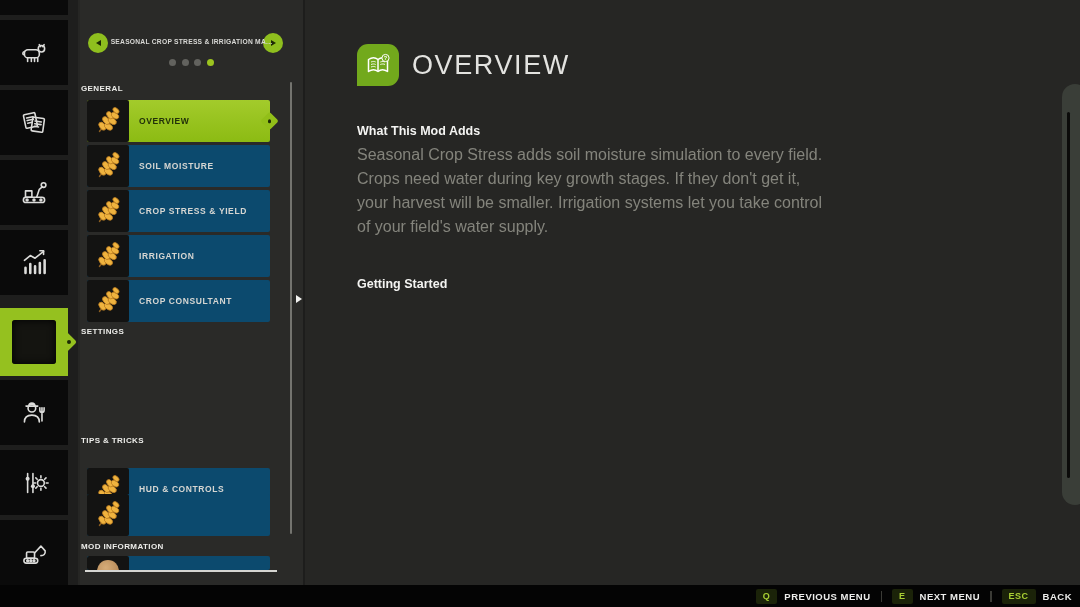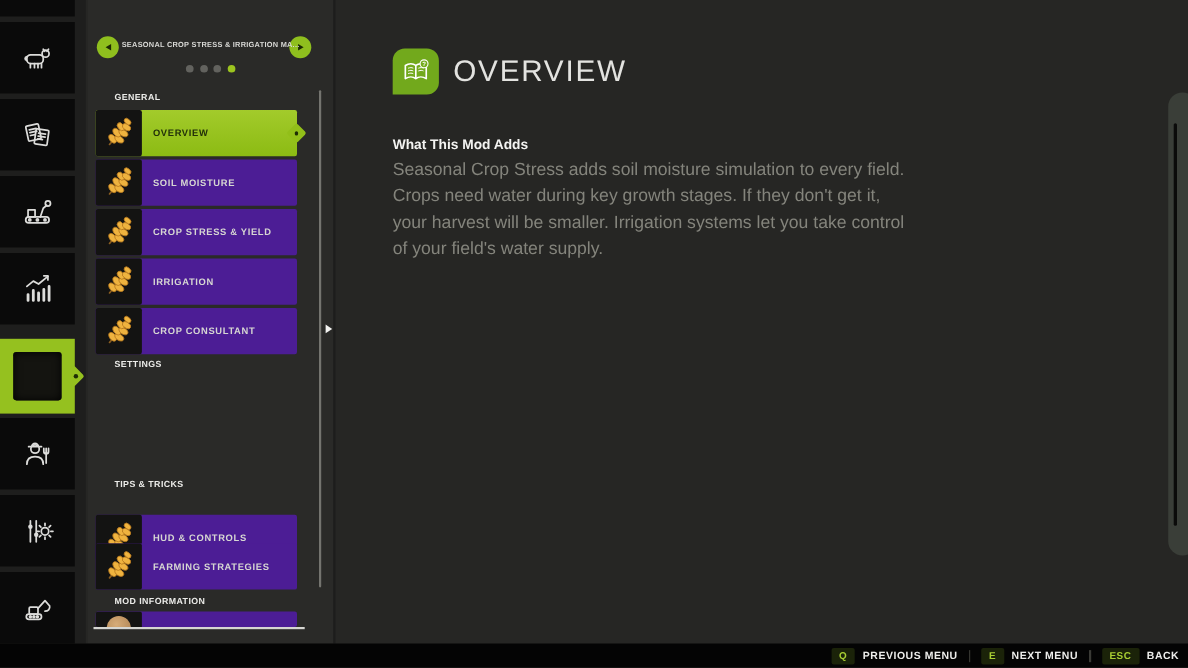--- a/index.html
+++ b/index.html
@@ -15,22 +15,22 @@
   .tile.sel .seldot{position:absolute;right:-3px;top:50%;transform:translateY(-50%);width:4px;height:4px;border-radius:50%;background:#1e2d05;z-index:2;}
   
   #panel{position:absolute;left:80px;top:0;width:223px;height:585px;background:#2a2a28;}
   .navbtn{position:absolute;top:33px;width:20px;height:20px;border-radius:50%;background:#8fbf1e;display:flex;align-items:center;justify-content:center;}
   .tri-l{width:0;height:0;border-top:3.5px solid transparent;border-bottom:3.5px solid transparent;border-right:5.5px solid #1d2a04;}
   .tri-r{width:0;height:0;border-top:3.5px solid transparent;border-bottom:3.5px solid transparent;border-left:5.5px solid #1d2a04;}
   #panel-title{position:absolute;left:30px;top:38px;width:163px;text-align:center;font-size:6.7px;font-weight:bold;color:#d9d9d6;letter-spacing:.25px;}
   #dots{position:absolute;left:0;top:59px;width:223px;display:flex;justify-content:center;gap:5.5px;}
   .dot{width:7px;height:7px;border-radius:50%;background:#62625e;}
   .dot.on{background:#9cc41f;}
-  .seclabel{position:absolute;left:24px;font-size:8px;font-weight:bold;color:#ecece9;letter-spacing:.4px;}
-  .row{position:absolute;left:7px;width:183px;height:42px;background:#4c1d95;border-radius:2px;}
+  .seclabel{position:absolute;left:1px;font-size:8px;font-weight:bold;color:#ecece9;letter-spacing:.4px;}
+  .row{position:absolute;left:7px;width:183px;height:42px;background:#0c4a6e;border-radius:2px;}
   .isq{position:absolute;left:0;top:0;width:42px;height:42px;background:#131312;border-radius:2px;display:flex;align-items:center;justify-content:center;}
   .isq svg{width:30px;height:30px;}
   .rlabel{position:absolute;left:52px;top:0;height:42px;display:flex;align-items:center;font-size:8.5px;font-weight:bold;color:#d6d6d2;letter-spacing:.6px;}
   .row.sel{background:linear-gradient(180deg,#a3cb2b,#8cbb13);}
   .row.sel .rlabel{color:#22310a;}
   .row.sel::after{content:"";position:absolute;right:-6px;top:50%;width:13px;height:13px;background:#92bf19;
     transform:translateY(-50%) rotate(45deg);border-radius:2px;}
   .row.sel .seldot{position:absolute;right:-1px;top:50%;transform:translateY(-50%);width:3.5px;height:3.5px;border-radius:50%;background:#1e2d05;z-index:2;}
   .row.partial{height:14px;overflow:hidden;}
   .potato{position:absolute;left:10px;top:4px;width:22px;height:22px;border-radius:50%;
@@ -257,21 +257,20 @@
         </svg>
       </span>
     <span class="rlabel">HUD &amp; CONTROLS</span>
   </div>
   <div class="row" style="top:494px">
     <span class="isq">
         <svg>
           <use href="#wheat"></use>
         </svg>
       </span>
-    <span class="rlabel">FARMING STRATEGIES</span>
   </div>
 
   <div class="seclabel" style="top:542px">MOD INFORMATION</div>
   <div class="row partial" style="top:556px">
     <span class="isq">
         <span class="potato"></span>
       </span>
     <span class="rlabel"></span>
   </div>
 
@@ -285,20 +284,21 @@
   <div id="title-row">
     <div id="title-badge">
         <svg width="30" height="30">
           <use href="#i-book"></use>
         </svg>
       </div>
     <div id="page-title">OVERVIEW</div>
   </div>
   <div class="chead">What This Mod Adds</div>
   <div class="cbody">Seasonal Crop Stress adds soil moisture simulation to every field. Crops need water during key growth stages. If they don't get it, your harvest will be smaller. Irrigation systems let you take control of your field's water supply.</div>
+  <div class="chead">Getting Started</div>
 </div>
 
 <div id="rscroll">
   <div id="rscroll-line"></div>
 </div>
 
 <div id="hotbar">
   <div class="hk">
     <span class="kbd">Q</span>
     <span class="hklabel">PREVIOUS MENU</span>

